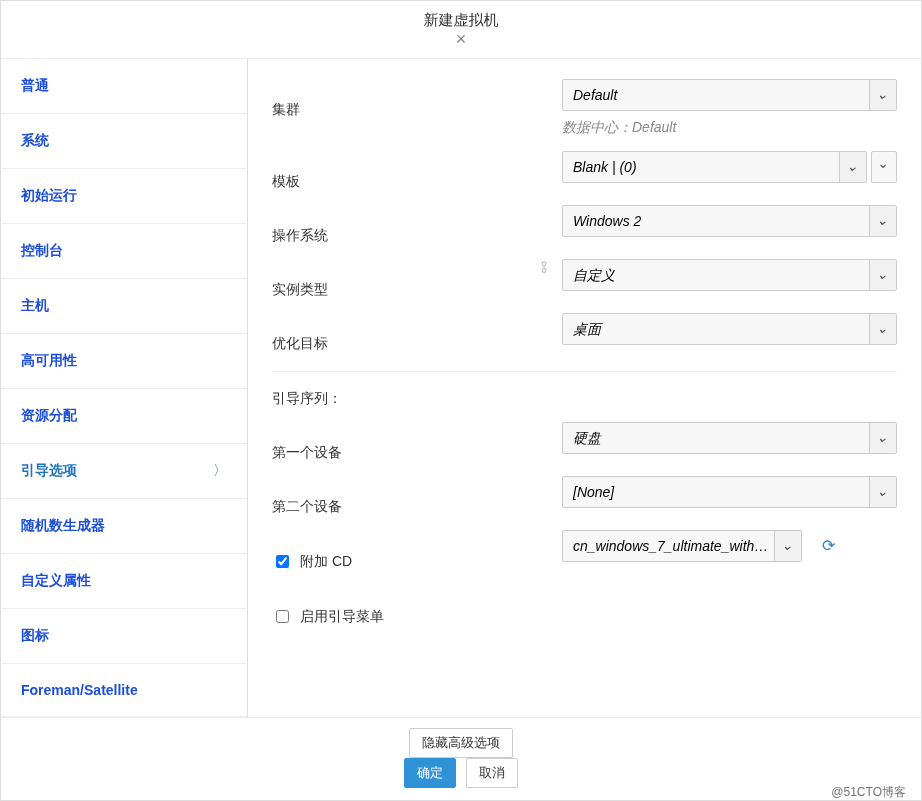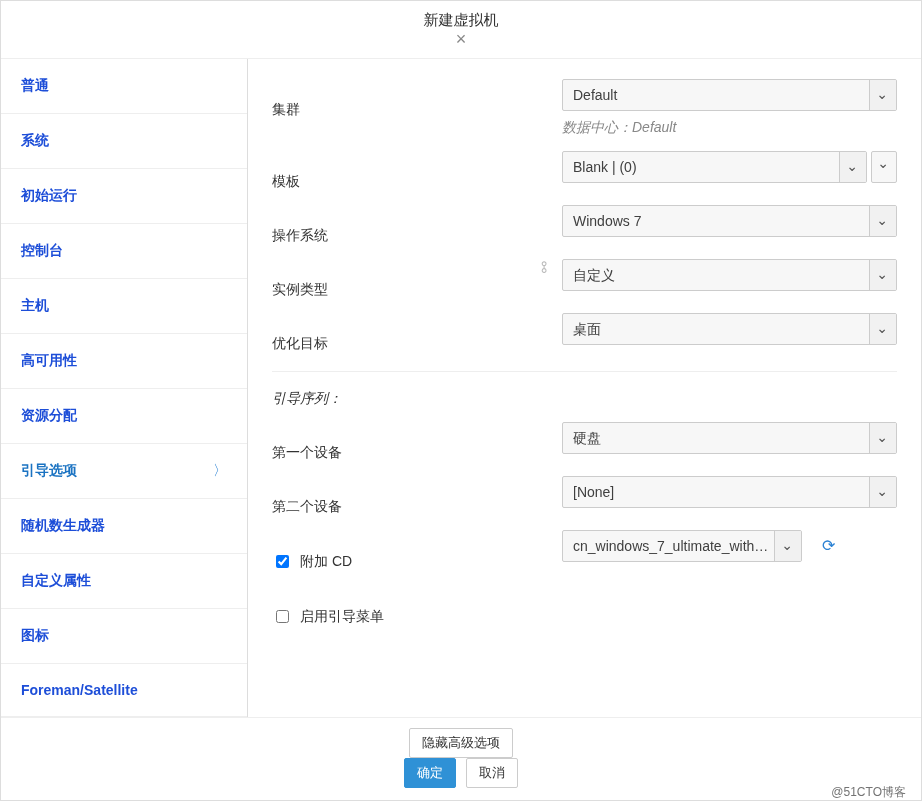--- a/index.html
+++ b/index.html
@@ -101,24 +101,25 @@
   .select {
     position:relative;
     width:100%;
     border:1px solid #ccc;
     background:#f7f7f7;
     height:32px;
     line-height:30px;
     padding:0 32px 0 10px;
     border-radius:2px;
     cursor:pointer;
-    color:#404040;
+    color:#000000;
     overflow:hidden;
     white-space:nowrap;
     text-overflow:ellipsis;
+    font-style:italic;
   }
   .select::after {
     content:"";
     position:absolute;
     right:0; top:0;
     width:26px; height:30px;
     border-left:1px solid #ccc;
     background:#f1f1f1;
   }
   .select::before {
@@ -157,21 +158,20 @@
     transform: rotate(90deg);
     display:inline-block;
   }
   .divider {
     border:none;
     border-top:1px solid #eee;
     margin:18px 0;
   }
   .section-title {
     margin: 6px 0 14px 0;
-    font-style: italic;
   }
   .cb-row { display:flex; align-items:center; }
   .cb-row label { margin-left:8px; }
   .cd-row { display:flex; align-items:flex-start; }
   .cd-select-wrap { display:flex; align-items:center; width:240px; }
   .cd-select {
     flex:1 1 auto;
     margin-right:0;
   }
   .refresh {
@@ -289,21 +289,21 @@
             <div class="select split"><span>Blank |  (0)</span></div>
             <div class="split-ext"></div>
           </div>
         </div>
       </div>
 
       <div class="form-row">
         <div class="form-label">操作系统</div>
         <div class="form-mid"></div>
         <div class="form-field">
-          <div class="select"><span>Windows 7</span></div>
+          <div class="select"><span>Windows 2</span></div>
         </div>
       </div>
 
       <div class="form-row">
         <div class="form-label">实例类型</div>
         <div class="form-mid">
             <span class="chain-icon">⚯</span>
           </div>
         <div class="form-field">
           <div class="select"><span>自定义</span></div>

